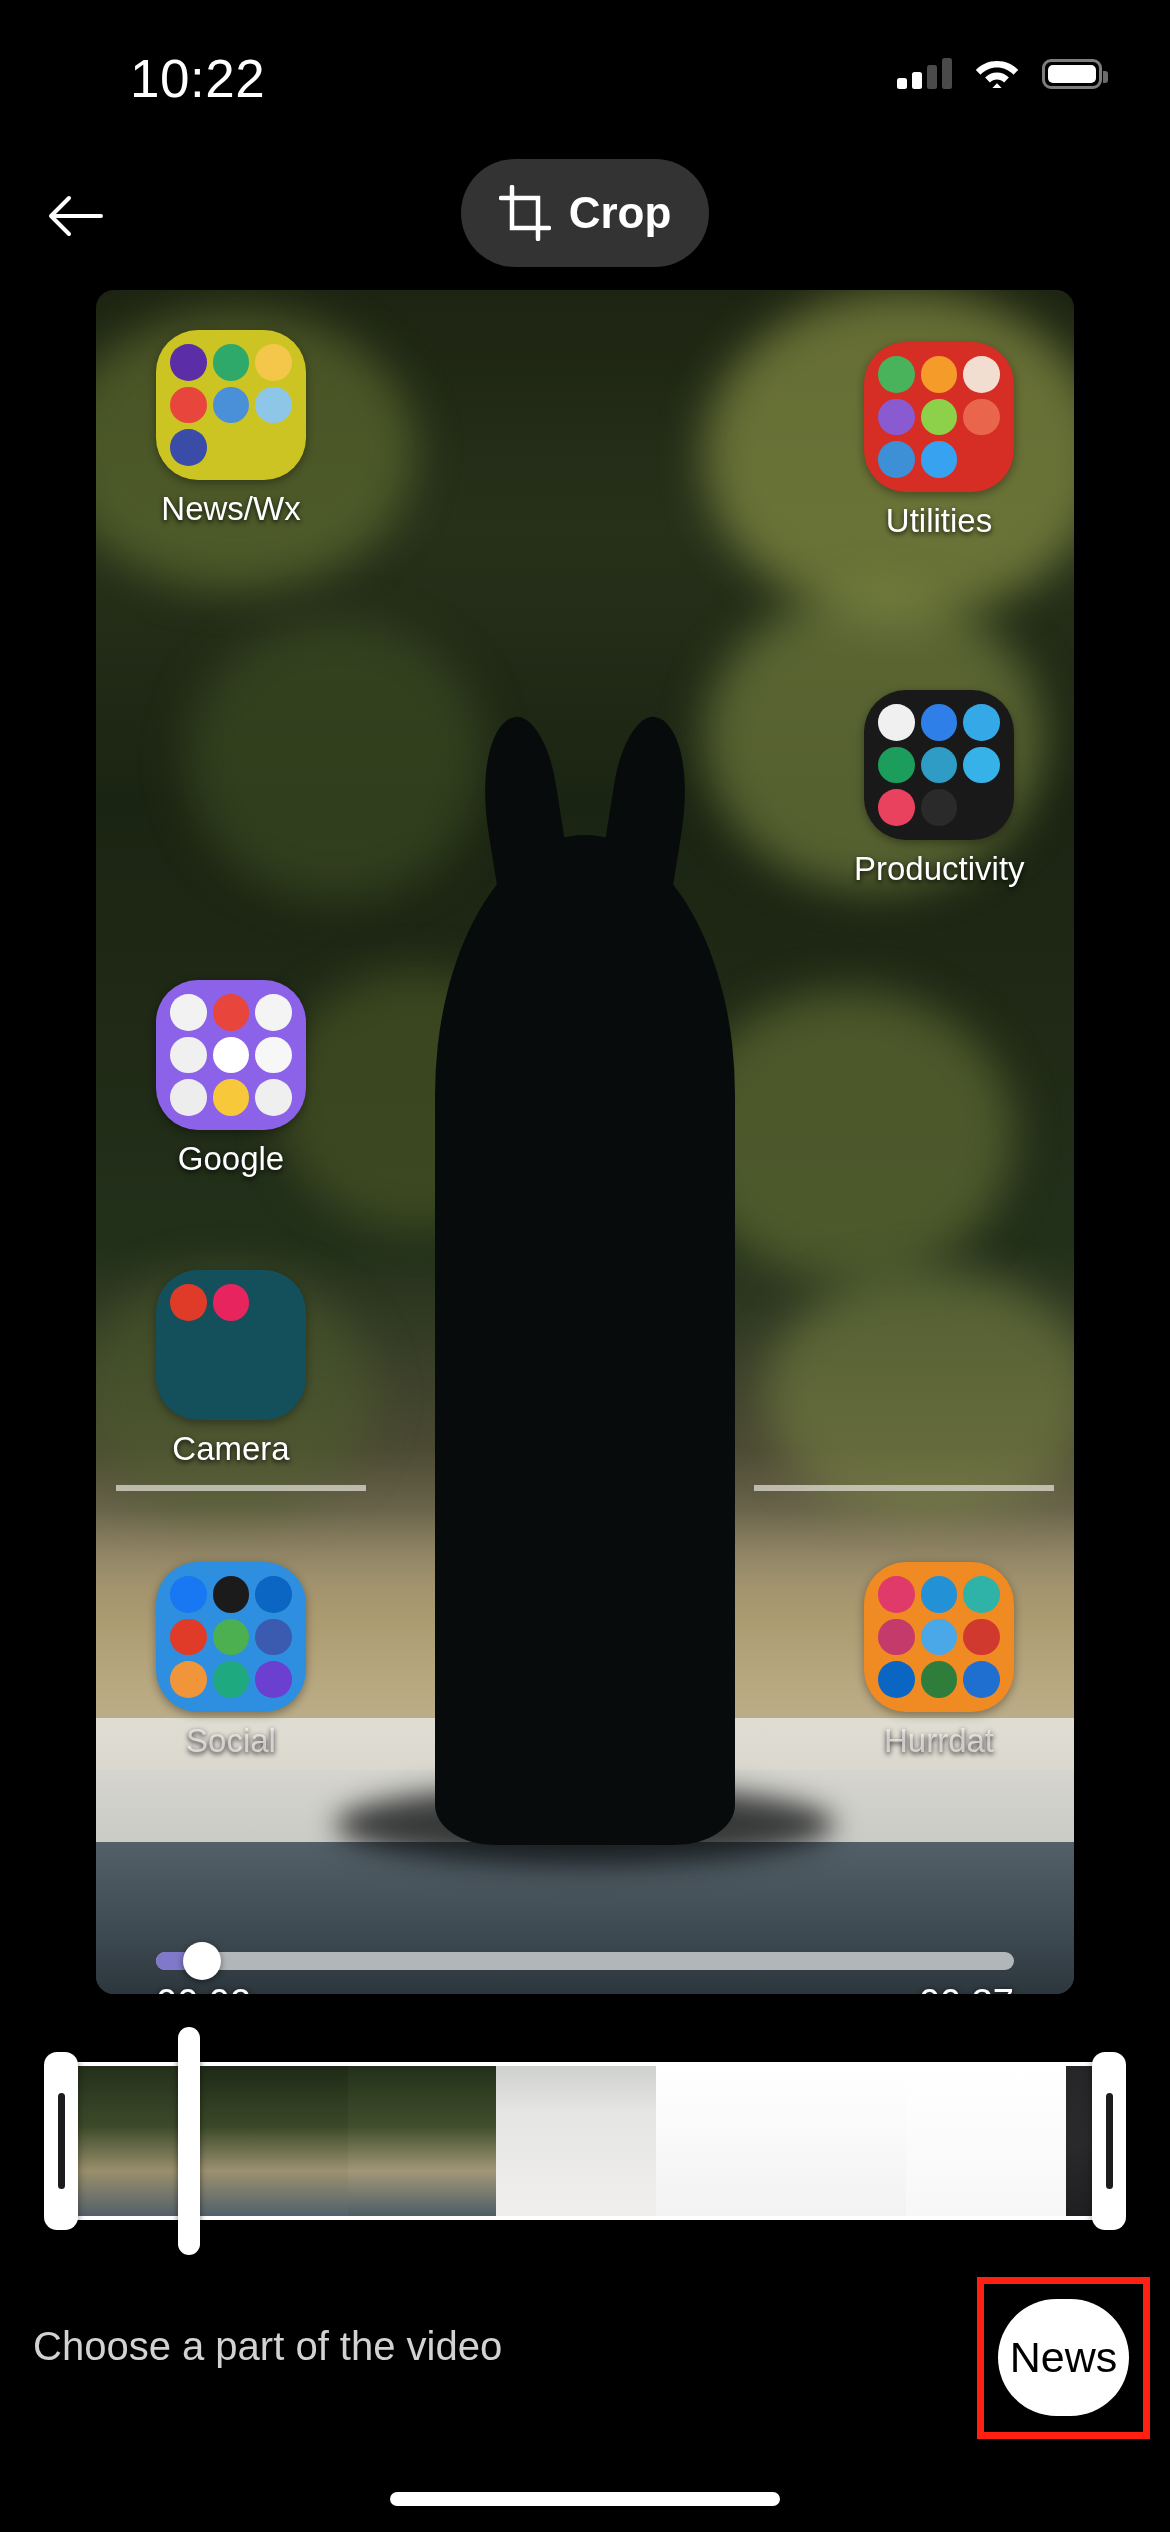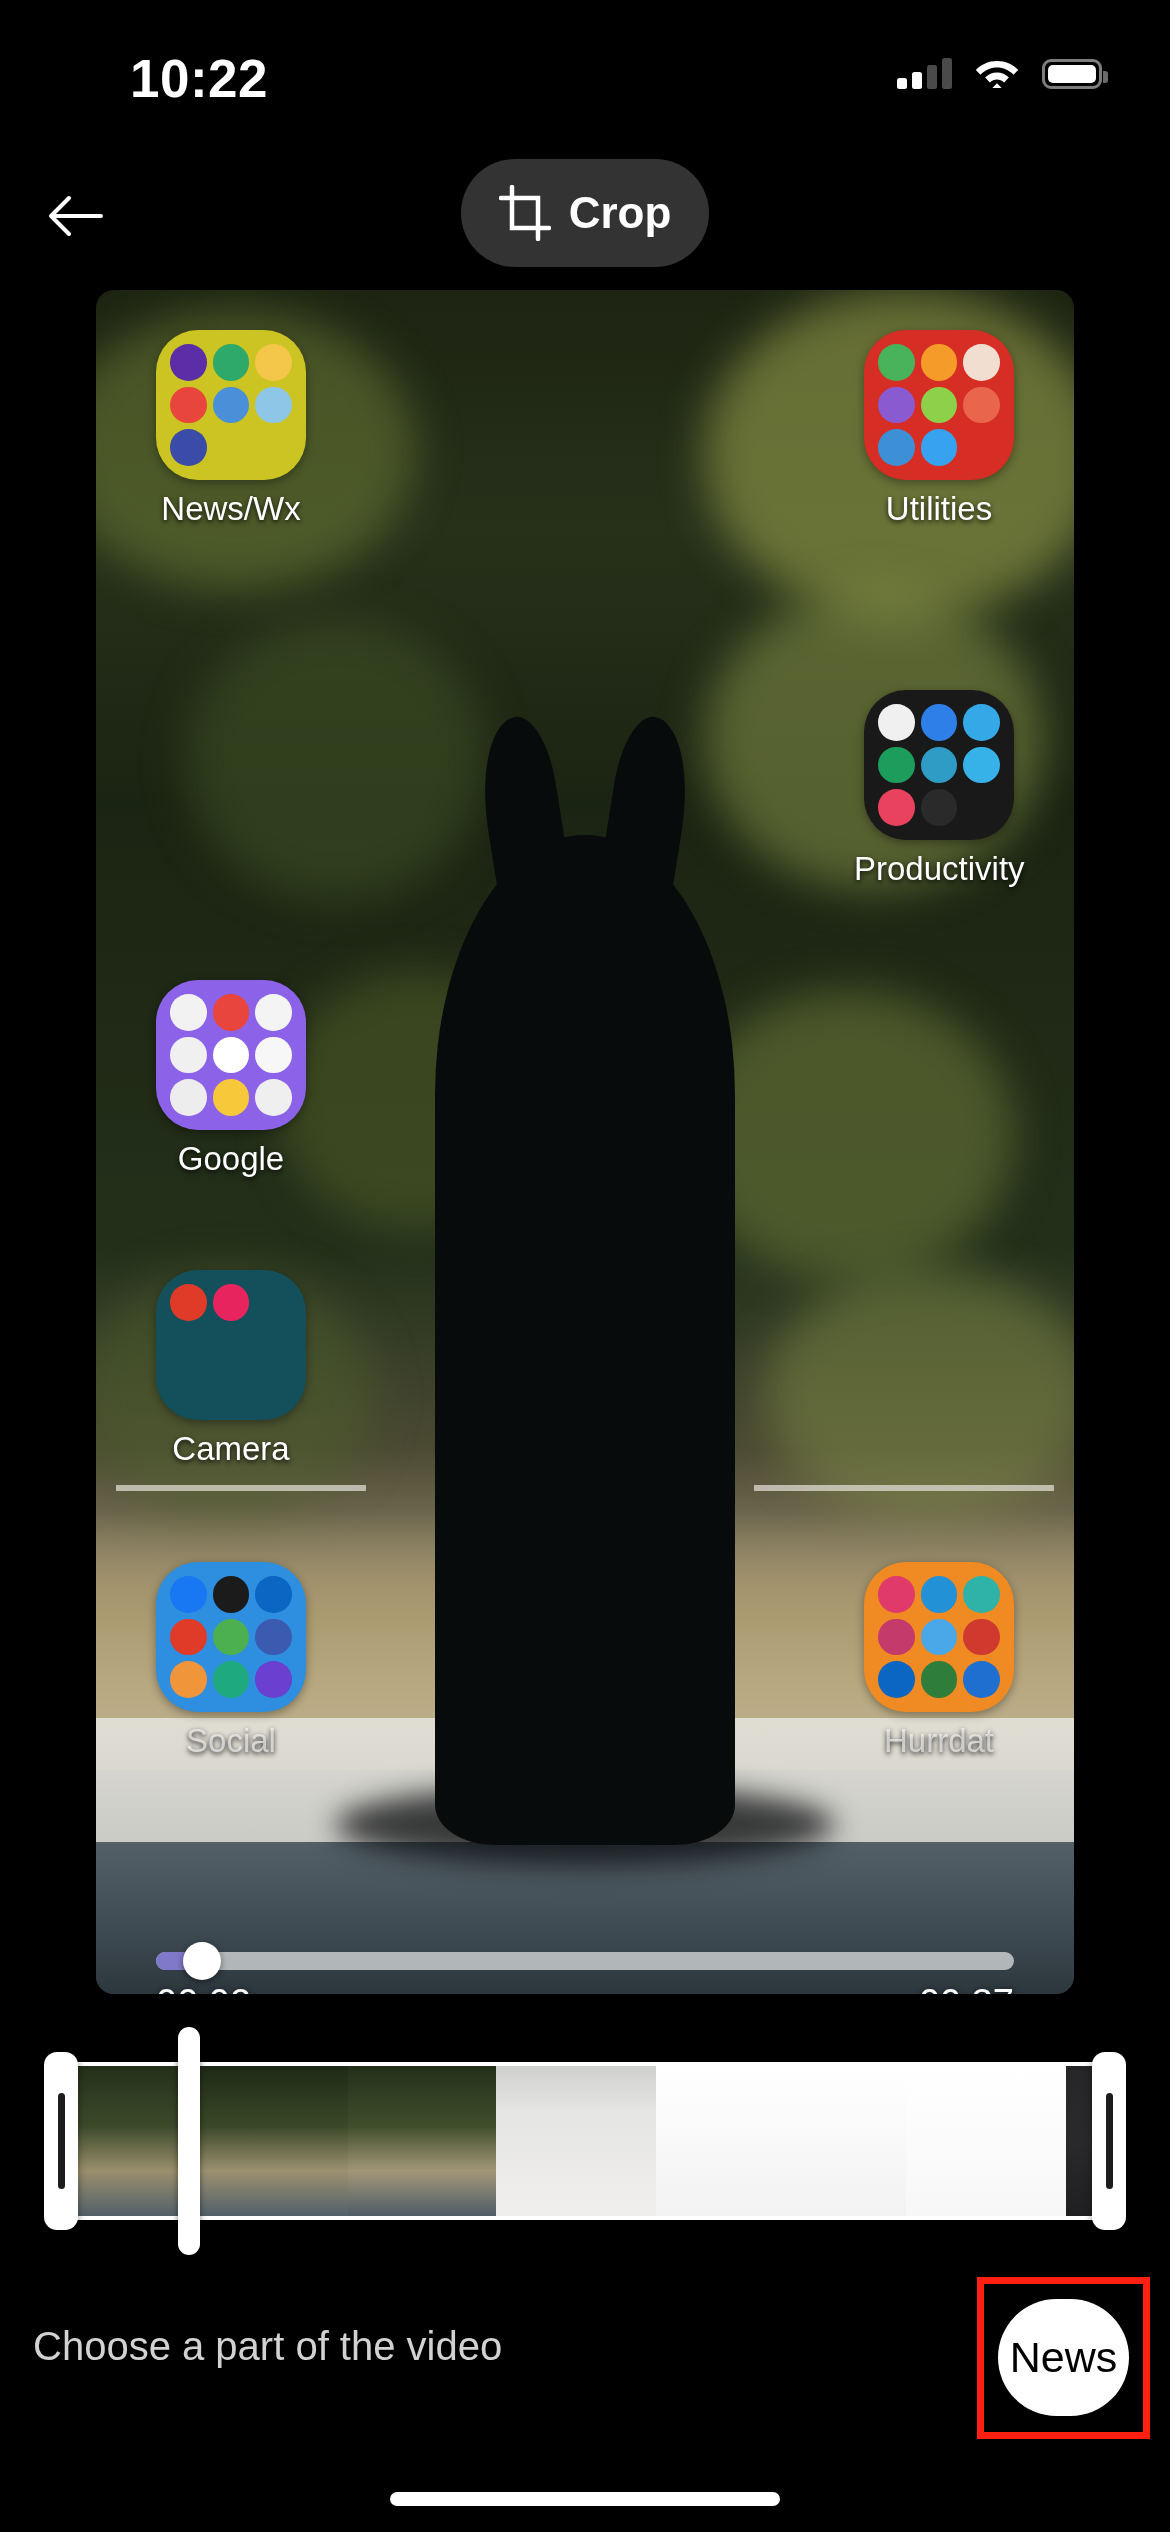--- a/index.html
+++ b/index.html
@@ -6,21 +6,21 @@
   html,body{
     width:1170px; height:2532px; background:#000; overflow:hidden;
     font-family:"Liberation Sans", sans-serif;
   }
   .screen{ position:relative; width:1170px; height:2532px; background:#000; }
 
   
   .statusbar{ position:absolute; left:0; top:0; width:1170px; height:120px; }
   .sb-time{
     position:absolute; left:130px; top:48px; color:#fff;
-    font-size:53px; font-weight:700; letter-spacing:0.5px;
+    font-size:53px; font-weight:400; letter-spacing:0.5px;
   }
   .sb-right{ position:absolute; right:68px; top:55px; display:flex; align-items:flex-end; gap:22px; }
   .cell{ display:flex; align-items:flex-end; gap:5px; height:34px; }
   .cell i{ display:block; width:10px; background:#fff; border-radius:2.5px; }
   .cell i:nth-child(1){ height:11px; }
   .cell i:nth-child(2){ height:17px; }
   .cell i:nth-child(3){ height:24px; background:#4a4a4a; }
   .cell i:nth-child(4){ height:31px; background:#4a4a4a; }
   .wifi{ width:46px; height:34px; position:relative; }
   .batt{ position:relative; width:60px; height:30px; border:3px solid #7d7d7d; border-radius:9px; }
@@ -195,21 +195,21 @@
           <span style="background:#f4c64a"></span>
         <span style="background:#e8453c"></span>
           <span style="background:#4a90d9"></span>
           <span style="background:#8ec6e8"></span>
         <span style="background:#3b4ba8"></span>
           <span style="background:transparent"></span>
           <span style="background:transparent"></span>
       </div>
       <div class="flabel">News/Wx</div>
     </div>
-    <div class="folder" style="right:50px;top:40px;">
+    <div class="folder" style="right:50px;top:52px;">
       <div class="fbox" style="background:#d62d24;">
         <span style="background:#49b35c"></span>
           <span style="background:#f59b2a"></span>
           <span style="background:#f1ded0"></span>
         <span style="background:#8a5bd0"></span>
           <span style="background:#8dd14a"></span>
           <span style="background:#e9654c"></span>
         <span style="background:#3d8fd6"></span>
           <span style="background:#37a3f0"></span>
           <span style="background:transparent"></span>

